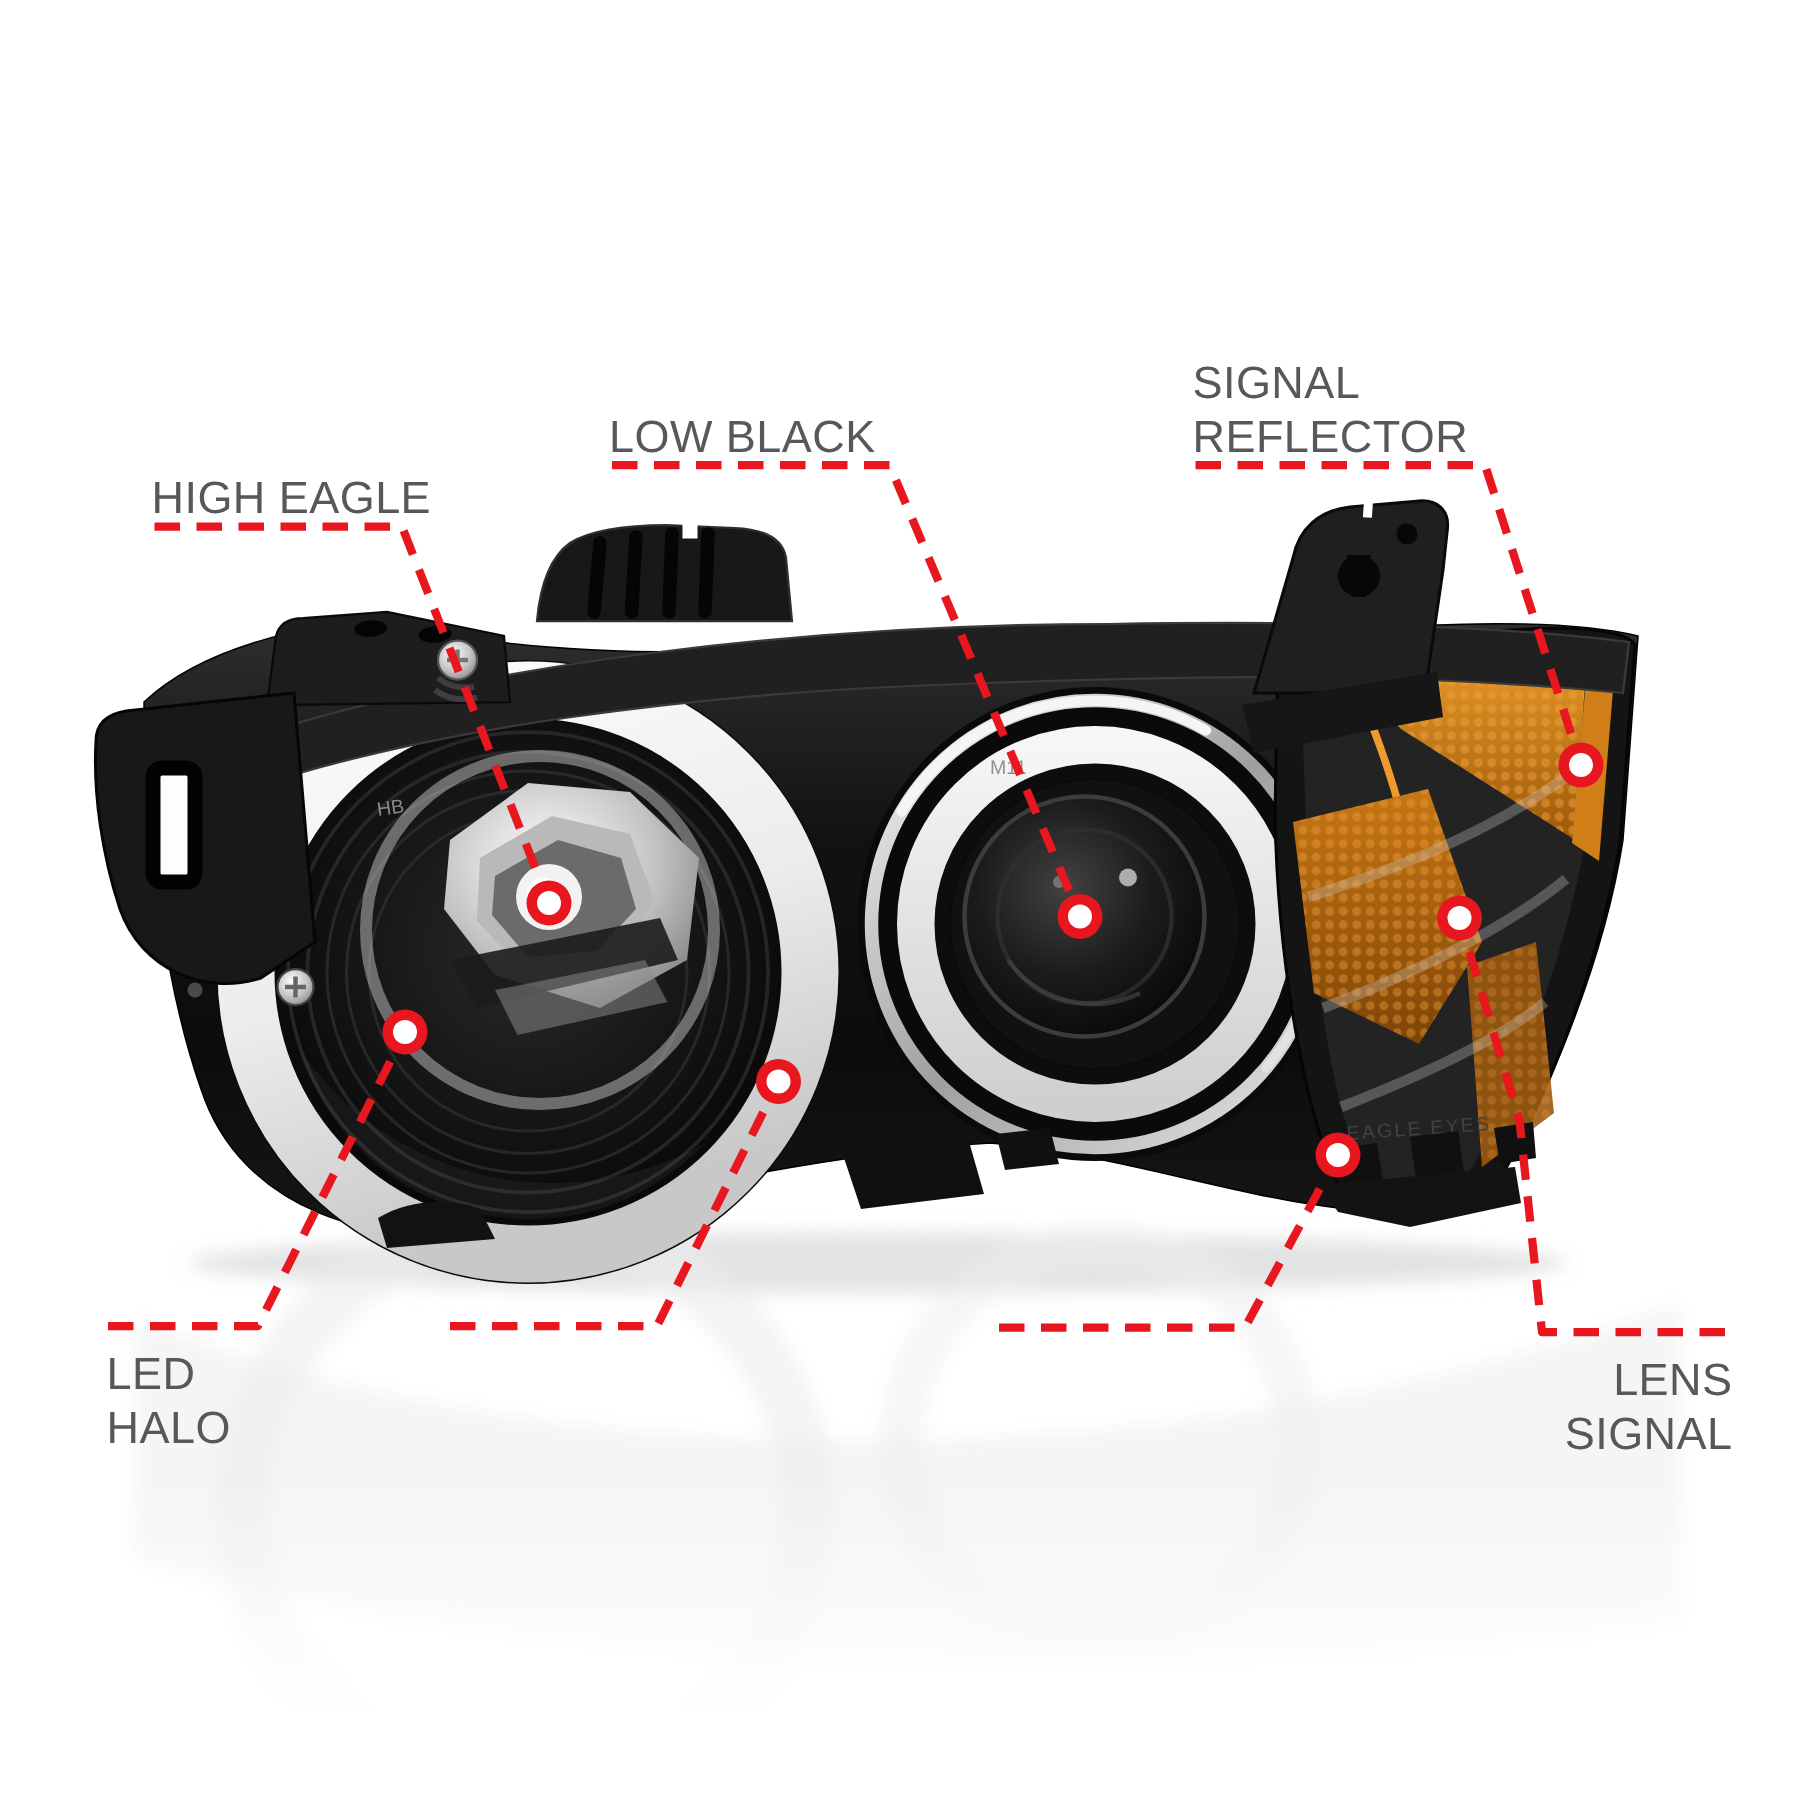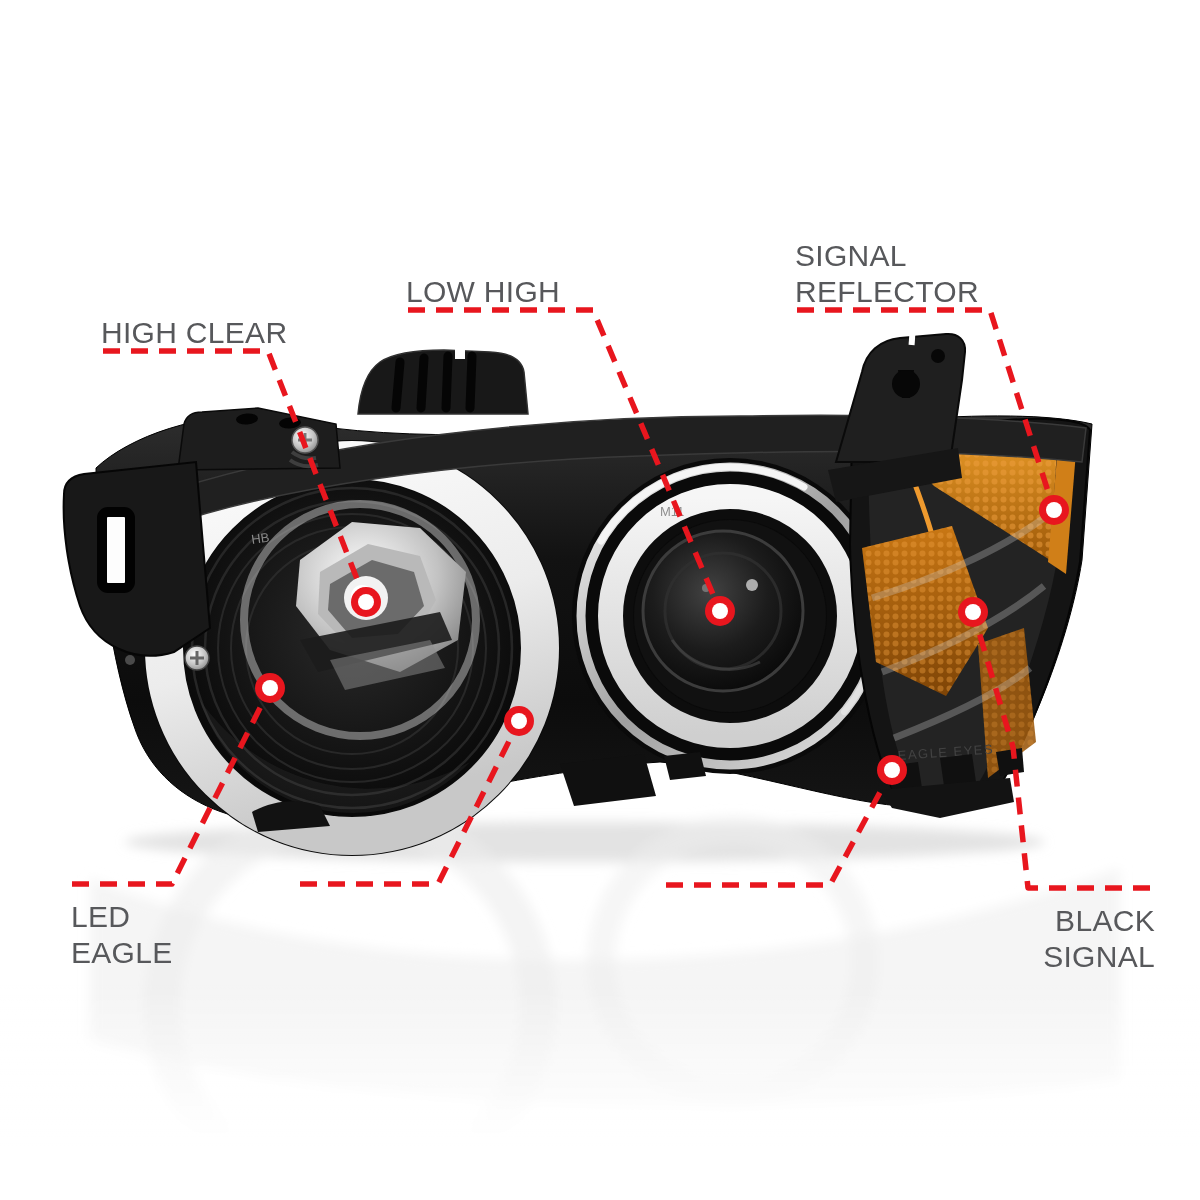--- a/index.html
+++ b/index.html
@@ -244,22 +244,22 @@
       <circle cx="892" cy="770" r="15" fill="#e8161e"></circle>
           <circle cx="892" cy="770" r="8" fill="#ffffff"></circle>
         </g>
     <g>
       <circle cx="973" cy="612" r="15" fill="#e8161e"></circle>
           <circle cx="973" cy="612" r="8" fill="#ffffff"></circle>
         </g>
   </g>
 </svg>
 
-<div class="callout-label" style="left:101px;top:315px;">HIGH CLEAR</div>
-<div class="callout-label" style="left:406px;top:274px;">LOW HIGH</div>
+<div class="callout-label" style="left:101px;top:315px;">HIGH EAGLE</div>
+<div class="callout-label" style="left:406px;top:274px;">LOW BLACK</div>
 <div class="callout-label" style="left:795px;top:238px;">SIGNAL
 REFLECTOR</div>
 <div class="callout-label" style="left:71px;top:899px;">LED
-EAGLE</div>
-<div class="callout-label align-right" style="right:45px;top:903px;">BLACK
+HALO</div>
+<div class="callout-label align-right" style="right:45px;top:903px;">LENS
 SIGNAL</div>
 
 </div>
 
 </body></html>

